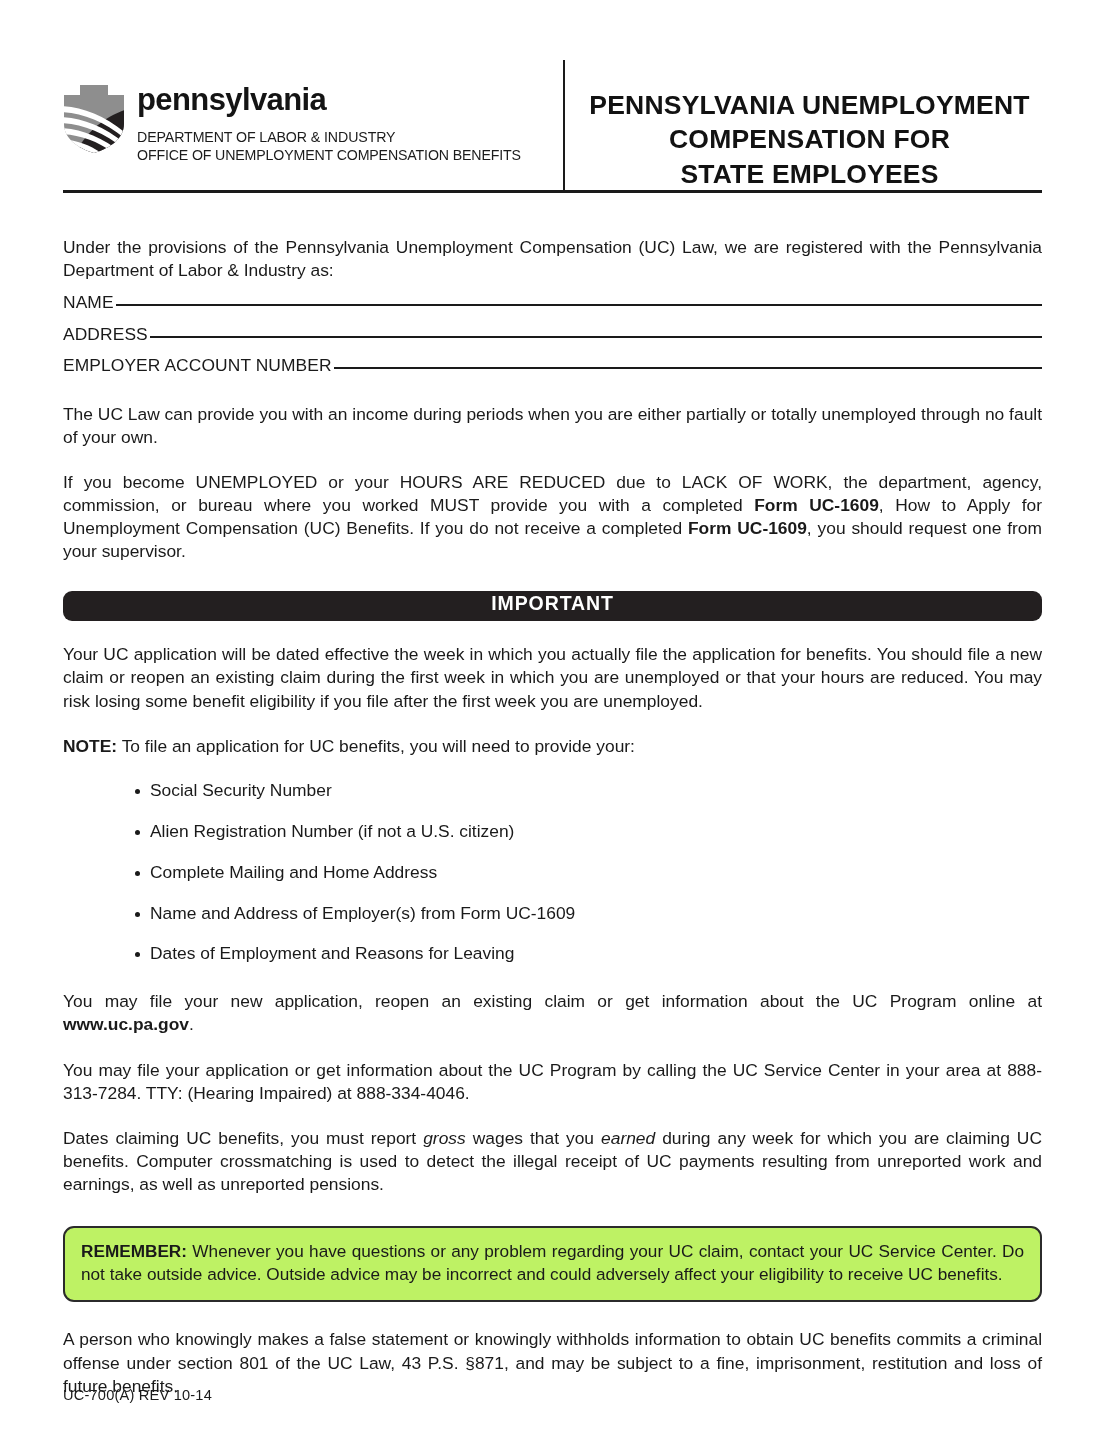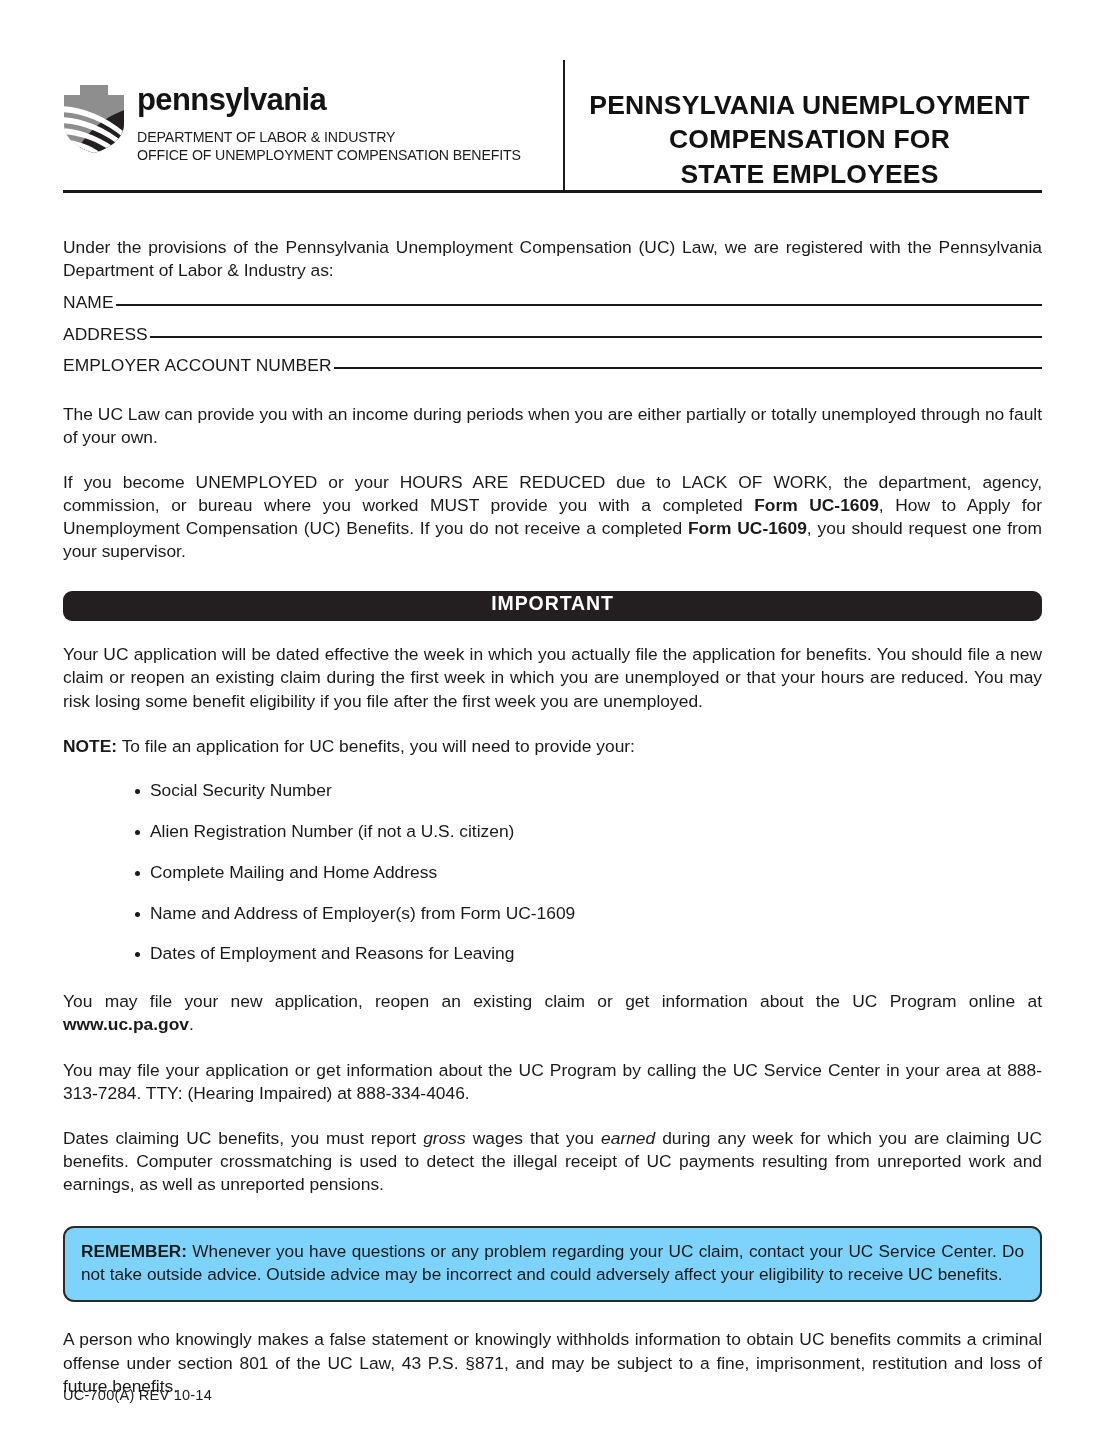--- a/index.html
+++ b/index.html
@@ -168,21 +168,21 @@
     height: 5px;
     border-radius: 50%;
     background: #1a1a1a;
   }
 
   
   .remember-box {
     margin-top: 30px;
     border: 2.2px solid #2b2b2b;
     border-radius: 11px;
-    background: #7dd3fc;
+    background: #bef264;
     padding: 12px 16px 14px 16px;
     font-size: 17.2px;
     line-height: 1.34;
   }
   .form-id {
     position: absolute;
     left: 63px;
     bottom: 27px;
     font-size: 14.6px;
     letter-spacing: 0.2px;

